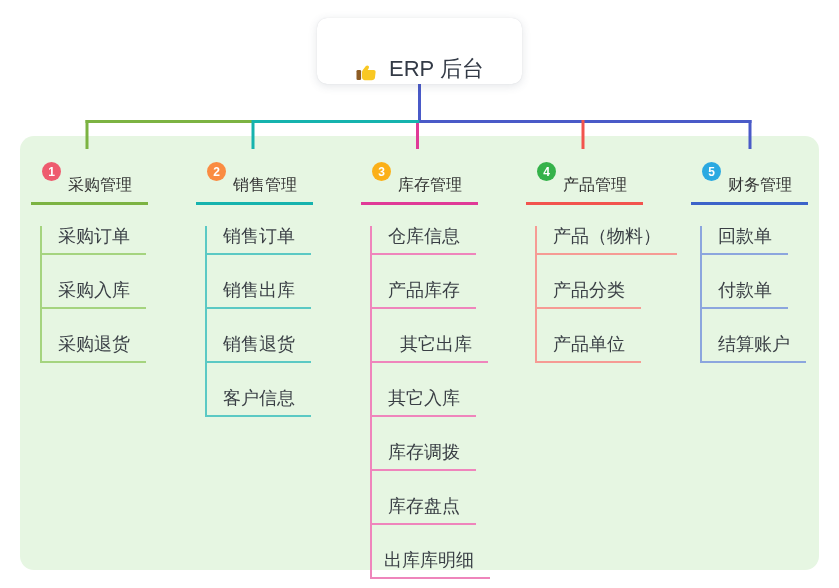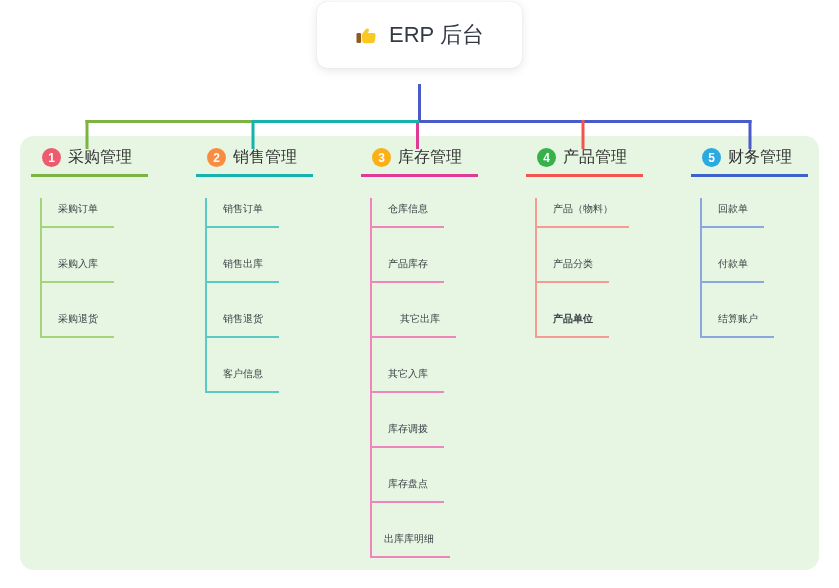--- a/index.html
+++ b/index.html
@@ -3,42 +3,42 @@
 <meta charset="utf-8">
 <style>
   * { margin:0; padding:0; box-sizing:border-box; }
   html,body { width:839px; height:588px; background:#ffffff; overflow:hidden;
               font-family:"Liberation Sans","DejaVu Sans",sans-serif; }
   .canvas { position:relative; width:839px; height:588px; background:#fff; }
 
   .panel { position:absolute; left:20px; top:136px; width:799px; height:434px;
            background:#e6f6e2; border-radius:14px; }
 
-  .root-node { position:absolute; left:317px; top:2px; width:205px; height:66px;
+  .root-node { position:absolute; left:317px; top:18px; width:205px; height:66px;
                background:#ffffff; border-radius:10px;
                box-shadow:0 2px 10px rgba(60,70,90,.14), 0 0 1px rgba(60,70,90,.18);
-               display:flex; align-items:center; justify-content:center; gap:10px;
+               display:flex; align-items:flex-end; justify-content:center; gap:10px;
                font-size:22px; color:#333a46; z-index:3; }
   .root-node .emoji { width:24px; height:24px; display:inline-block; }
 
   svg.connectors { position:absolute; left:0; top:0; width:839px; height:588px; z-index:1; }
 
   .branches { position:absolute; left:0; top:0; width:839px; height:588px; z-index:2; }
   .branch { position:absolute; top:147px; width:165px; }
   .branch-head { display:flex; align-items:center; gap:7px; width:117px;
                  padding:0 0 6px 11px; border-bottom:3px solid #999; }
   .badge { width:19px; height:19px; border-radius:50%; flex:0 0 19px;
            display:flex; align-items:center; justify-content:center;
            color:#fff; font-size:12px; font-weight:bold; }
-  .branch-title { font-size:16px; color:#333; white-space:nowrap; }
+  .branch-title { font-size:16px; color:#333; white-space:nowrap;margin-top:28px; }
   .kids { margin-left:9px; border-left:2px solid #ccc; }
   .kid { margin-top:25px; }
   .kid:first-child { margin-top:21px; }
   .kid span { display:inline-block; padding:0 16px 7px 16px; line-height:20px;
-              font-size:10px; color:#3a3f45; white-space:nowrap;
+              font-size:18px; color:#3a3f45; white-space:nowrap;
               border-bottom:2px solid #14b8a6; }
 </style>
 </head>
 <body>
 
 <div class="canvas">
 
   <div class="panel"></div>
 
   <svg class="connectors">
@@ -106,21 +106,21 @@
         </div>
       </div>
       <div class="branch" style="left: 526px;">
         <div class="branch-head" style="border-bottom-color: rgb(242, 84, 78);">
           <span class="badge" style="background: rgb(53, 178, 74);">4</span>
           <span class="branch-title">产品管理</span>
         </div>
         <div class="kids" style="border-left-color: rgb(246, 155, 148);">
           <div class="kid"><span style="border-bottom-color: rgb(246, 155, 148);">产品（物料）</span></div>
           <div class="kid"><span style="border-bottom-color: rgb(246, 155, 148);">产品分类</span></div>
-          <div class="kid"><span style="border-bottom-color: rgb(246, 155, 148); font-weight: bold;">产品单位</span></div>
+          <div class="kid"><span style="border-bottom-color: rgb(246, 155, 148);">产品单位</span></div>
         </div>
       </div>
       <div class="branch" style="left: 691px;">
         <div class="branch-head" style="border-bottom-color: rgb(60, 99, 201);">
           <span class="badge" style="background: rgb(43, 169, 225);">5</span>
           <span class="branch-title">财务管理</span>
         </div>
         <div class="kids" style="border-left-color: rgb(140, 166, 222);">
           <div class="kid"><span style="border-bottom-color: rgb(140, 166, 222);">回款单</span></div>
           <div class="kid"><span style="border-bottom-color: rgb(140, 166, 222);">付款单</span></div>

